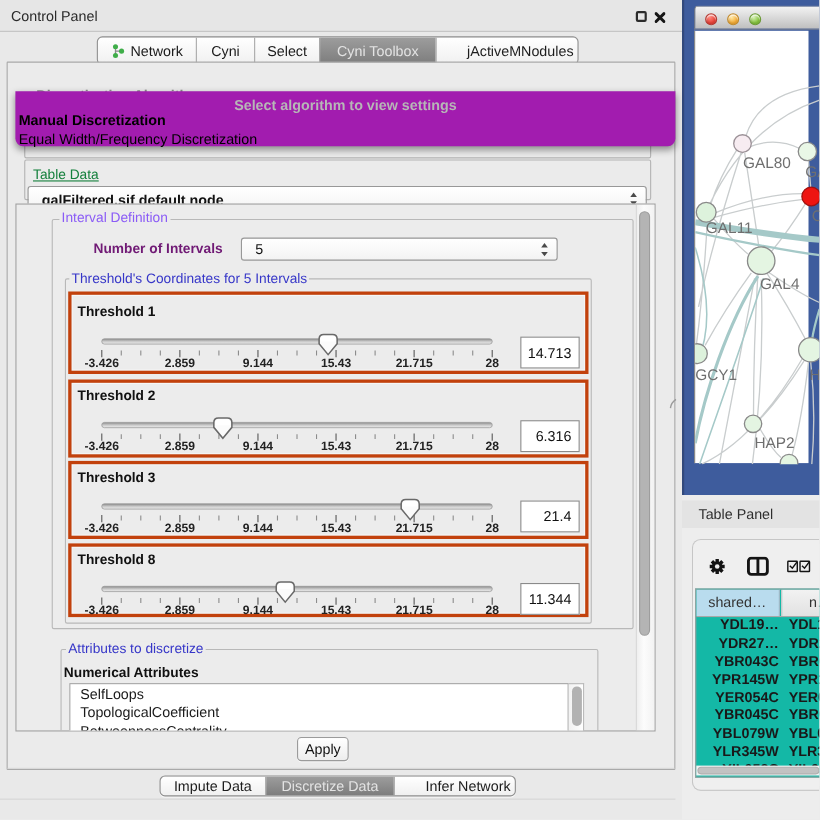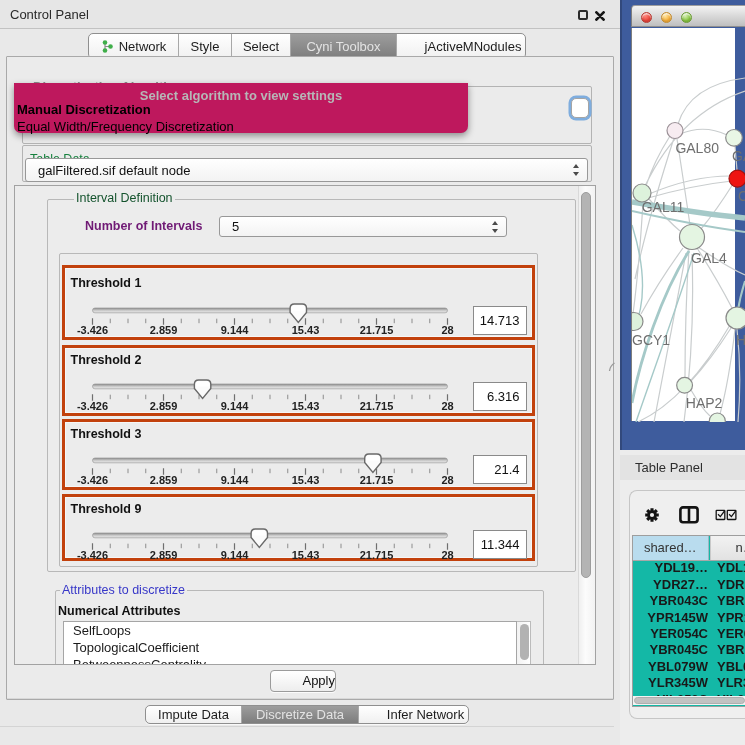--- a/index.html
+++ b/index.html
@@ -33,23 +33,23 @@
 
 .tbox{position:absolute;left:46.5px;width:473.8px;background:#ececec;border:3px solid #c2410c;box-shadow:inset 0 0 0 1px #f6f6f6;}
 .tlab{position:absolute;left:6px;font-size:12.5px;font-weight:bold;color:#111;}
 .tval{position:absolute;left:408px;width:54px;height:29px;border:1px solid #8a8a8a;background:#fff;font-size:13px;color:#111;text-align:right;padding:6px 6px 0 0;}
 
 #attrlist{left:48px;top:434.5px;width:454px;height:60px;background:#fff;border:1px solid #a5a5a5;font-size:13px;color:#1a1a1a;}
 #attrlist div{padding-left:9px;height:17px;line-height:17px;}
 #listsb{left:502px;top:434.5px;width:14px;height:60px;background:linear-gradient(90deg,#f2f2f2,#ffffff);border:1px solid #bbb;border-left:none;}
 #listsbthumb{left:2.5px;top:2px;width:9px;height:36px;background:#b2b2b2;border-radius:5px;}
 
-#applybtn{left:270px;top:670px;width:66px;height:22px;border:1px solid #9b9b9b;border-radius:4px;background:linear-gradient(#ffffff,#ededed);font-size:13px;color:#111;text-align:right;line-height:20px;box-shadow:0 1px 0 rgba(255,255,255,.8);}
-
-#popup{left:14px;top:83px;width:454px;height:50px;background:#be185d;border-radius:0 0 7px 7px;box-shadow:0 3px 7px rgba(0,0,0,.4);z-index:30;}
+#applybtn{left:270px;top:670px;width:47px;height:22px;border:1px solid #9b9b9b;border-radius:4px;background:linear-gradient(#ffffff,#ededed);font-size:13px;color:#111;text-align:center;line-height:20px;box-shadow:0 1px 0 rgba(255,255,255,.8);}
+
+#popup{left:14px;top:83px;width:600px;height:50px;background:#a21caf;border-radius:0 0 7px 7px;box-shadow:0 3px 7px rgba(0,0,0,.4);z-index:30;}
 #popup .ph{position:absolute;left:0;right:0;top:5px;text-align:center;font-size:13px;font-weight:bold;color:#b7b7b7;}
 #popup .it1{position:absolute;left:3px;top:19px;font-size:13px;font-weight:bold;color:#000;}
 #popup .it2{position:absolute;left:3px;top:36px;font-size:13px;color:#000;}
 #bluebtn{left:571px;top:98px;width:18px;height:20px;border-radius:5px;background:#fff;border:1px solid #a5a5a5;box-shadow:0 0 0 2.5px #7fadde;z-index:29;}
 
 #bluebg{left:620px;top:0;width:125px;height:450px;background:#3e5c9d;border-left:2px solid #32497c;}
 #wintitle{left:631px;top:5px;width:114px;height:22px;background:linear-gradient(#f3f3f3,#bfbfbf);border-bottom:1px solid #8e8e8e;border-left:1px solid #7e7e7e;border-top:1px solid #9e9e9e;border-radius:4px 0 0 0;}
 .tl{position:absolute;top:11.5px;width:11px;height:11px;border-radius:50%;box-shadow:inset 0 1.5px 1px rgba(255,255,255,.75), inset 0 -1px 2px rgba(0,0,0,.15);}
 #canvas{left:631px;top:28px;width:104px;height:393px;background:#ffffff;border-left:1px solid #7e7e7e;text-align:center;}
 
@@ -72,38 +72,39 @@
 <svg class="abs" style="left:594.5px;top:11px" width="10" height="10">
     <path d="M1.4,1.4 L8.6,8.6 M8.6,1.4 L1.4,8.6" stroke="#161616" stroke-width="2.7" stroke-linecap="round"></path>
   </svg>
 <div class="abs seg" id="toptabs">
     <div class="s" style="width:90px"><svg width="13" height="15" viewBox="0 0 13 15" style="margin-right:5px">
         <path d="M4,3.5 L4,11.5 M4,7.5 L9.5,7.5" stroke="#8a8a8a" stroke-width="1.2"></path>
         <circle cx="4" cy="3.5" r="2.3" fill="#3fae49"></circle>
         <circle cx="4" cy="11.5" r="2.3" fill="#3fae49"></circle>
         <circle cx="9.5" cy="7.5" r="2.3" fill="#3fae49"></circle>
       </svg>Network</div>
-    <div class="s" style="width:53px">Style</div>
+    <div class="s" style="width:53px">Cyni</div>
     <div class="s" style="width:59px">Select</div>
     <div class="s sel" style="width:106px">Cyni Toolbox</div>
     <div class="s" style="width:128px">jActiveMNodules</div>
   </div>
 <div class="abs" id="tabpanel"></div>
 <div class="fs" style="left:22px;top:86px;width:570px;height:58px;"></div>
 <div class="abs" style="left:30px;top:79px;font-size:13px;font-weight:bold;color:#8b8b8b;background:#ebebeb;padding:0 3px;">Discretization Algorithm</div>
 <div class="abs" id="bluebtn"></div>
 <div class="fs" style="left:22px;top:145px;width:570px;height:37px;"></div>
 <div class="fslab" style="left:28px;top:152px;color:#15803d;text-decoration:underline;">Table Data</div>
-<div class="combo" style="left:25px;top:158px;width:563px;height:24px;">galFiltered.sif default node<span class="updn"></span></div>
+<div class="combo" style="left:25px;top:169px;width:563px;height:24px;font-weight:bold;">galFiltered.sif default node<span class="updn"></span></div>
 <div class="abs" id="scrollp">
 <div class="fs" style="left:31.5px;top:12.5px;width:529px;height:373.5px;border-color:#b8b8b8;"></div>
-<div class="fslab" style="left:39px;top:5px;color:#14532d;background:#ececec;margin-left:20px;">Interval Definition</div>
+<div class="fslab" style="left:39px;top:5px;color:#8b5cf6;background:#ececec;">Interval Definition</div>
 <div class="abs" style="left:70px;top:33px;font-size:12.5px;font-weight:bold;color:#701a75;">Number of Intervals</div>
 <div class="combo" style="left:204px;top:30px;width:288px;height:21px;">5<span class="updn"></span></div>
 <div class="fs" style="left:43.5px;top:67px;width:479.5px;height:314px;border-color:#b8b8b8;"></div>
+<div class="fslab" style="left:48px;top:60px;color:#3737c8;background:#ececec;">Threshold's Coordinates for 5 Intervals</div>
 <div class="tbox" style="top:79.0px;height:74.5px;">
 <div class="tlab" style="top:8.0px;">Threshold 1</div>
 <svg width="471" height="45" style="position:absolute;left:0;top:26.0px">
         <defs>
           <linearGradient id="tg" x1="0" y1="0" x2="0" y2="1">
             <stop offset="0" stop-color="#8a8a8a"></stop>
             <stop offset="0.5" stop-color="#c9c9c9"></stop>
             <stop offset="1" stop-color="#eeeeee"></stop>
           </linearGradient>
         </defs>
@@ -169,21 +170,21 @@
         <text x="311.5" y="39.5" font-family="Liberation Sans,sans-serif" font-size="11" font-weight="bold" fill="#222" text-anchor="middle">21.715</text>
         <text x="382.5" y="39.5" font-family="Liberation Sans,sans-serif" font-size="11" font-weight="bold" fill="#222" text-anchor="middle">28</text>
         <g transform="translate(307.9,0)">
           <path d="M-8.2,14.2 Q-8.2,10 -4,10 L4,10 Q8.2,10 8.2,14.2 L8.2,18.5 L0,28.4 L-8.2,18.5 Z" fill="#fbfbfb" stroke="#696969" stroke-width="1.4"></path>
           <path d="M-6.8,14.2 Q-6.8,11.4 -3.8,11.4 L3.8,11.4 Q6.8,11.4 6.8,14.2 L6.8,16.5 L-6.8,16.5 Z" fill="#ffffff" opacity="0.85"></path>
         </g>
       </svg>
 <div class="tval" style="top:33.0px;">21.4</div>
 </div>
 <div class="tbox" style="top:308.0px;height:67.0px;">
-<div class="tlab" style="top:5.0px;">Threshold 9</div>
+<div class="tlab" style="top:5.0px;">Threshold 8</div>
 <svg width="471" height="45" style="position:absolute;left:0;top:22.0px">
         <defs>
           <linearGradient id="tg" x1="0" y1="0" x2="0" y2="1">
             <stop offset="0" stop-color="#8a8a8a"></stop>
             <stop offset="0.5" stop-color="#c9c9c9"></stop>
             <stop offset="1" stop-color="#eeeeee"></stop>
           </linearGradient>
         </defs>
         <rect x="27.5" y="14" width="355.0" height="4.8" rx="2.4" fill="url(#tg)" stroke="#9a9a9a" stroke-width="0.7"></rect>
         <path d="M45.25,24.7 L45.25,29.2 M63.00,24.7 L63.00,29.2 M80.75,24.7 L80.75,29.2 M116.25,24.7 L116.25,29.2 M134.00,24.7 L134.00,29.2 M151.75,24.7 L151.75,29.2 M187.25,24.7 L187.25,29.2 M205.00,24.7 L205.00,29.2 M222.75,24.7 L222.75,29.2 M258.25,24.7 L258.25,29.2 M276.00,24.7 L276.00,29.2 M293.75,24.7 L293.75,29.2 M329.25,24.7 L329.25,29.2 M347.00,24.7 L347.00,29.2 M364.75,24.7 L364.75,29.2" stroke="#8c8c8c" stroke-width="1"></path>

